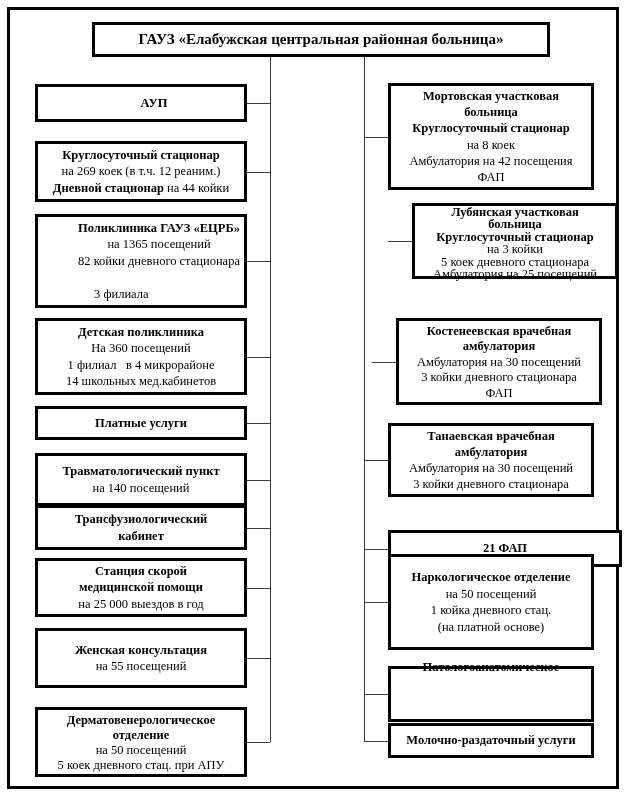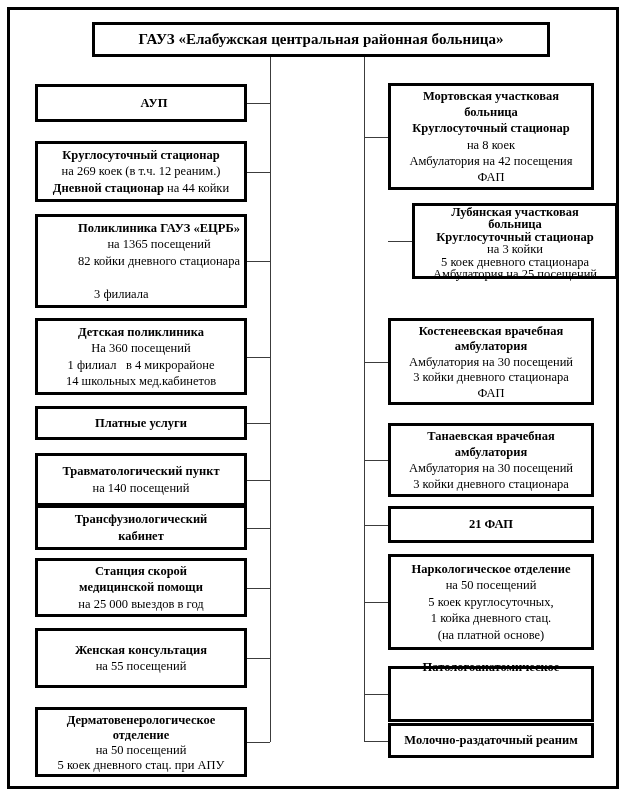--- a/index.html
+++ b/index.html
@@ -111,49 +111,48 @@
     </div>
     <div class="box" style="left: 388px; top: 203px; width: 206px; height: 76px; margin-left: 24px;">
       <div class="line"><span class="b">Лубянская участковая</span></div>
       <div class="line"><span class="b">больница</span></div>
       <div class="line"><span class="b">Круглосуточный стационар</span></div>
       <div class="line"><span>на 3 койки</span></div>
       <div class="line"><span>5 коек дневного стационара</span></div>
       <div class="line"><span>Амбулатория на 25 посещений</span></div>
       <div class="stub" style="width: 24px; left: -27px;"></div>
     </div>
-    <div class="box" style="left: 388px; top: 318px; width: 206px; height: 87px;">
+    <div class="box" style="left: 396px; top: 318px; width: 206px; height: 87px;">
       <div class="line"><span class="b">Костенеевская врачебная</span></div>
       <div class="line"><span class="b">амбулатория</span></div>
       <div class="line"><span>Амбулатория на 30 посещений</span></div>
       <div class="line"><span>3 койки дневного стационара</span></div>
       <div class="line"><span>ФАП</span></div>
       <div class="stub" style="width: 24px; left: -27px;"></div>
     </div>
     <div class="box" style="left: 388px; top: 423px; width: 206px; height: 74px;">
       <div class="line"><span class="b">Танаевская врачебная</span></div>
       <div class="line"><span class="b">амбулатория</span></div>
       <div class="line"><span>Амбулатория на 30 посещений</span></div>
       <div class="line"><span>3 койки дневного стационара</span></div>
       <div class="stub" style="width: 24px; left: -27px;"></div>
     </div>
-    <div class="box" style="left: 388px; top: 506px; width: 206px; height: 37px;">
+    <div class="box" style="left: 388px; top: 530px; width: 234px; height: 37px;">
       <div class="line"><span class="b">21 ФАП</span></div>
       <div class="stub" style="width: 24px; left: -27px;"></div>
     </div>
     <div class="box" style="left: 388px; top: 554px; width: 206px; height: 96px;">
       <div class="line"><span class="b">Наркологическое отделение</span></div>
       <div class="line"><span>на 50 посещений</span></div>
-      <div class="line"><span>5 коек круглосуточных,</span></div>
       <div class="line"><span>1 койка дневного стац.</span></div>
       <div class="line"><span>(на платной основе)</span></div>
       <div class="stub" style="width: 24px; left: -27px;"></div>
     </div>
     <div class="box" style="left: 388px; top: 666px; width: 206px; height: 56px; gap: 45px;">
       <div class="line"><span class="b">Патологоанатомическое</span></div>
       <div class="line"><span class="b">отделение</span></div>
       <div class="stub" style="width: 24px; left: -27px;"></div>
     </div>
     <div class="box" style="left: 388px; top: 723px; width: 206px; height: 35px;">
-      <div class="line"><span class="b">Молочно-раздаточный реаним</span></div>
+      <div class="line"><span class="b">Молочно-раздаточный услуги</span></div>
       <div class="stub" style="width: 24px; left: -27px;"></div>
     </div>
   </div>
 
 </body></html>

